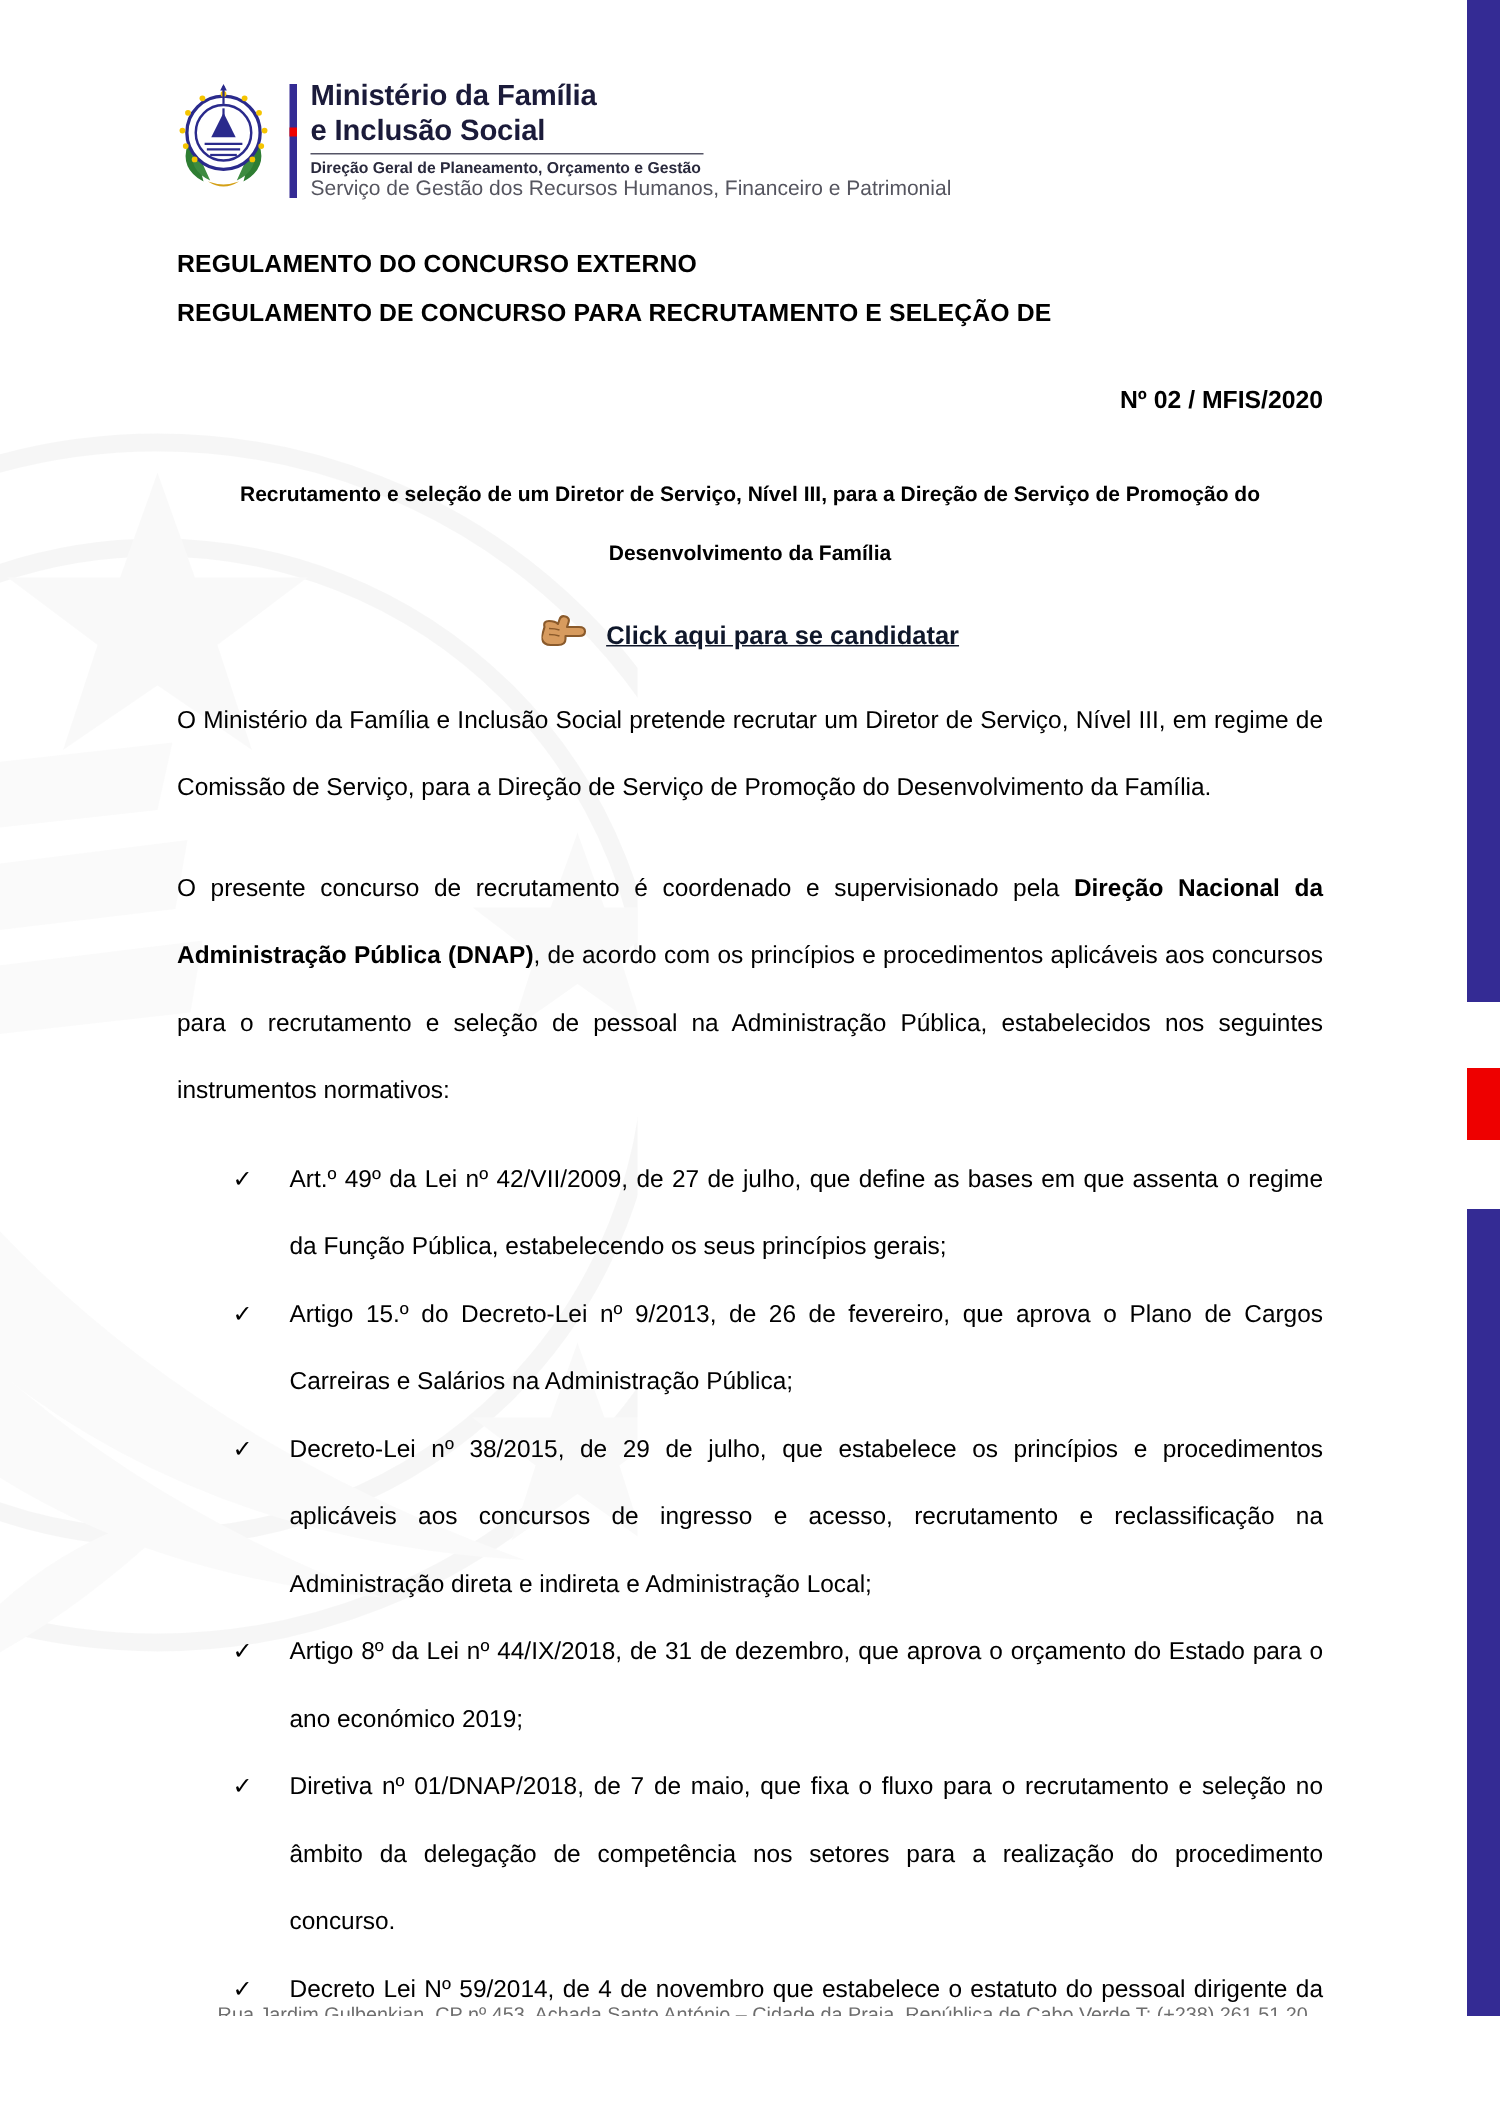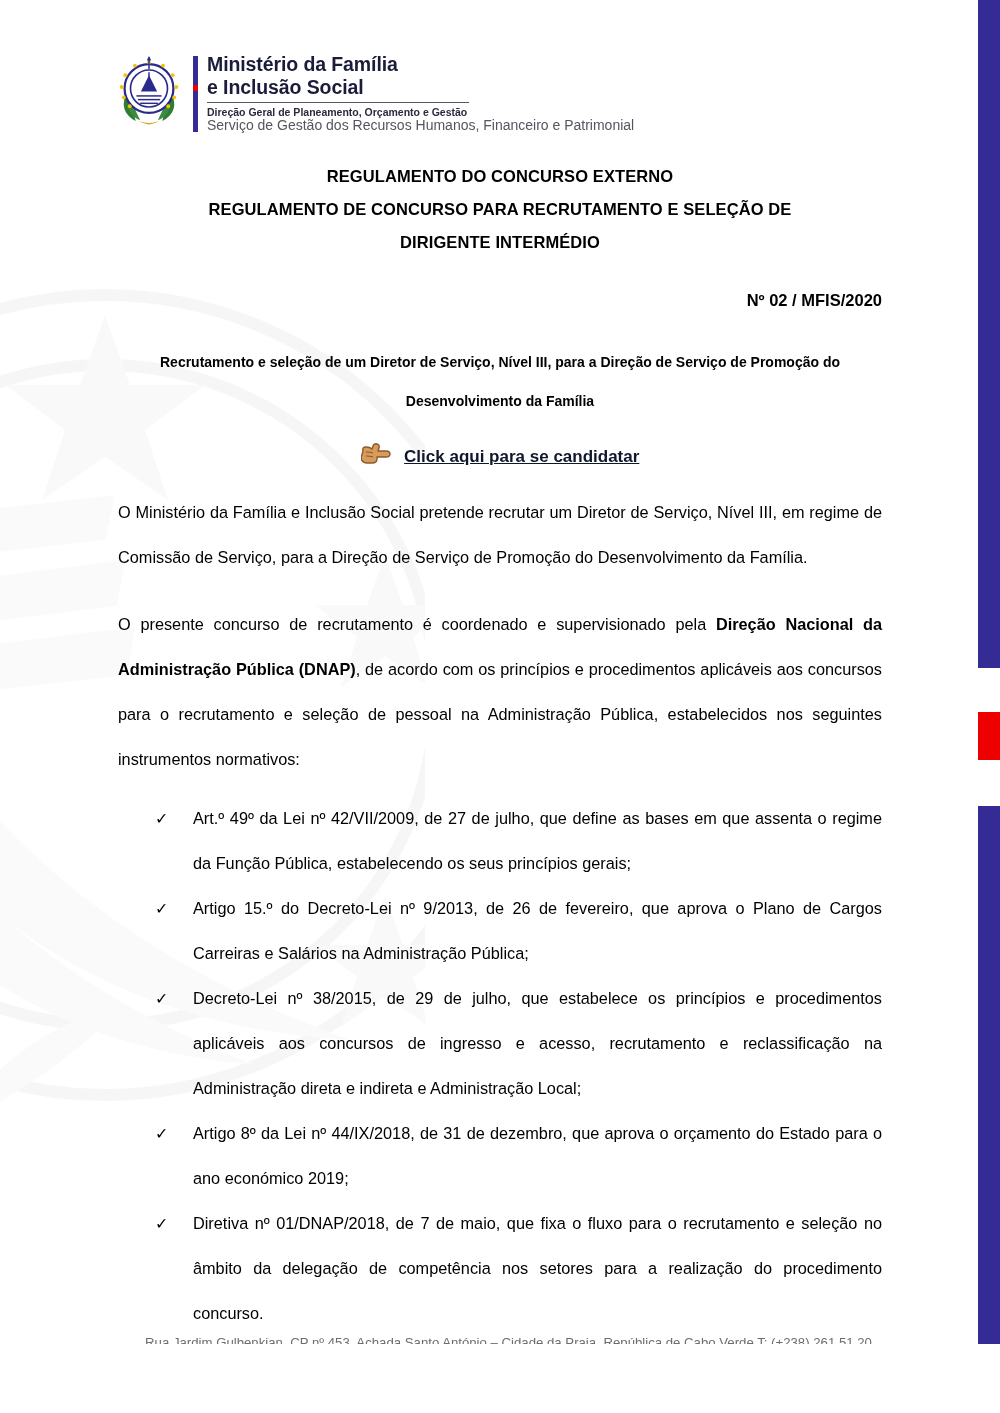--- a/index.html
+++ b/index.html
@@ -88,21 +88,21 @@
     line-height: 13px;
   }
 
   
   .doc {
     position: absolute;
     left: 118px;
     top: 160px;
     width: 764px;
   }
-  .title-block { text-align: center; }
+  .title-block { text-align: left; }
   .title-line {
     font-size: 16.5px;
     font-weight: bold;
     line-height: 33px;
     letter-spacing: 0.1px;
   }
   .ref-number {
     text-align: right;
     font-size: 16.5px;
     font-weight: bold;
@@ -286,21 +286,20 @@
       <div class="brand-sub1">Direção Geral de Planeamento, Orçamento e Gestão</div>
       <div class="brand-sub2">Serviço de Gestão dos Recursos Humanos, Financeiro e Patrimonial</div>
     </div>
   </div>
 
   <div class="doc">
 
     <div class="title-block">
       <div class="title-line">REGULAMENTO DO CONCURSO EXTERNO</div>
       <div class="title-line">REGULAMENTO DE CONCURSO PARA RECRUTAMENTO E SELEÇÃO DE</div>
-      <div class="title-line">DIRIGENTE INTERMÉDIO</div>
     </div>
 
     <div class="ref-number">Nº 02 / MFIS/2020</div>
 
     <div class="subject">Recrutamento e seleção de um Diretor de Serviço, Nível III, para a Direção de Serviço de Promoção do Desenvolvimento da Família</div>
 
     <div class="apply-row">
       <svg class="hand-icon" width="30" height="26" viewBox="0 0 30 26" aria-hidden="true">
         <path d="M2 10 q-1 -4 3 -4 q4 0 6 2 l1 -3 q1 -3 4 -2 q3 1 2 4 l-1 3 l8 0 q4 0 4 3 q0 3 -4 3 l-9 0 l0 2 q0 4 -5 4 l-5 0 q-5 0 -6 -5 z" fill="#d79b5e" stroke="#8a5a2b" stroke-width="1.4" stroke-linejoin="round"></path>
         <path d="M5 11 q4 0 7 1" stroke="#8a5a2b" stroke-width="1.1" fill="none"></path>

